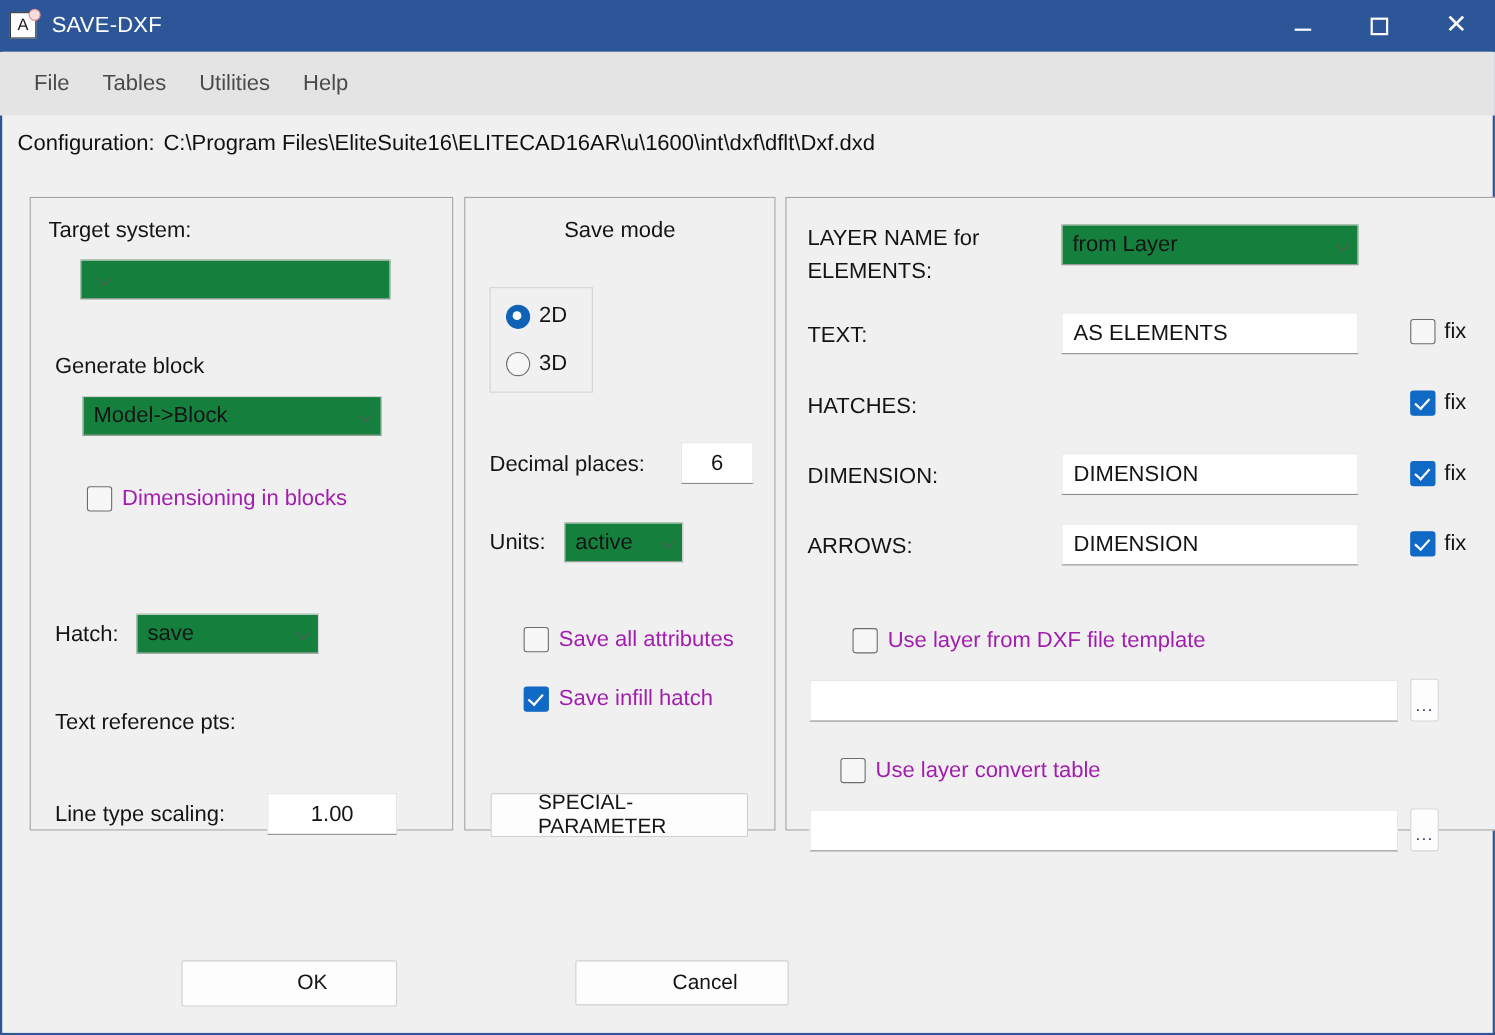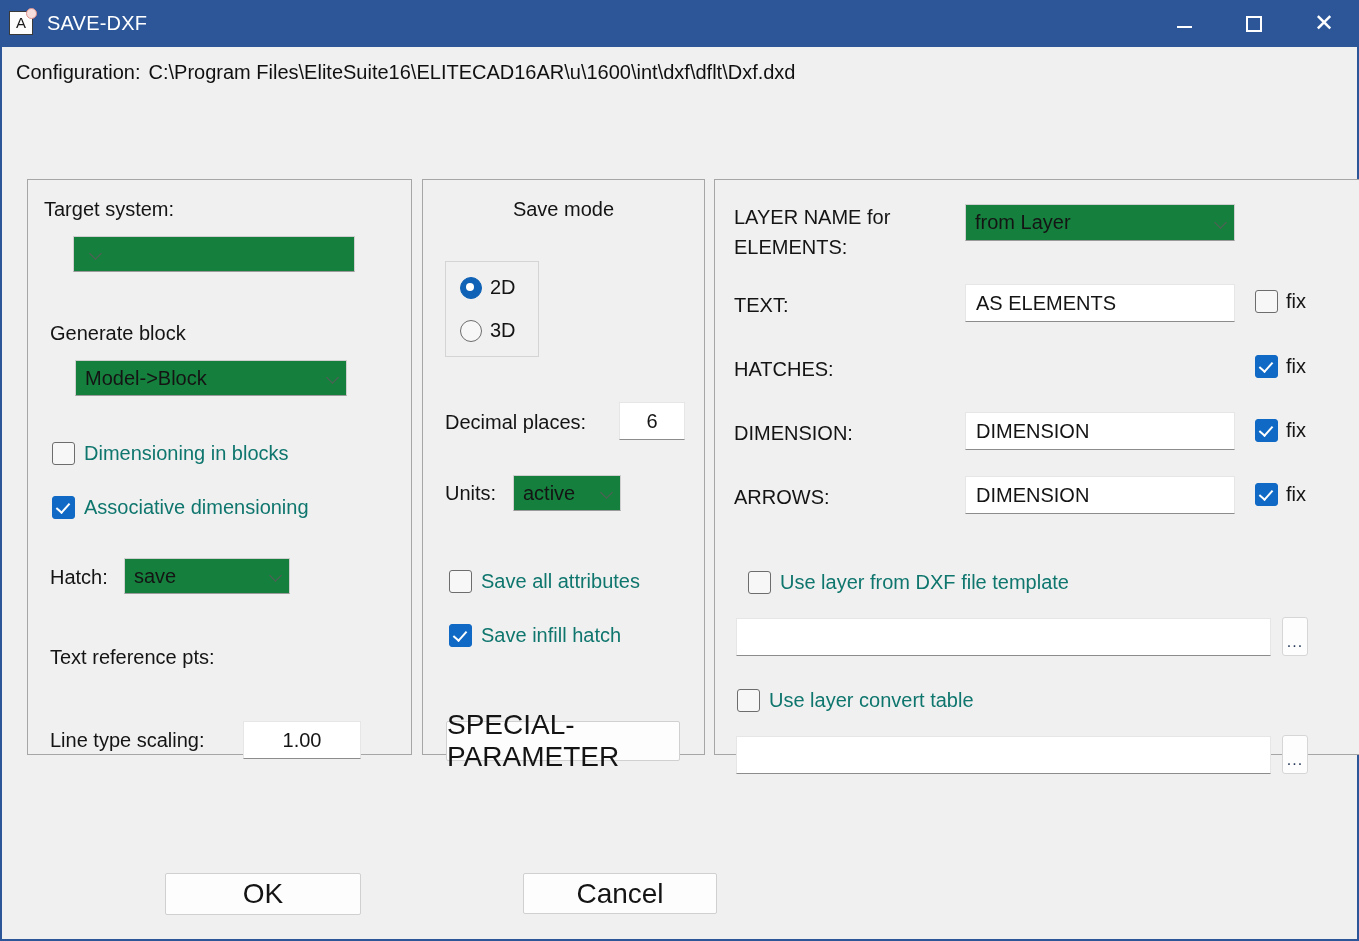--- a/index.html
+++ b/index.html
@@ -209,20 +209,21 @@
     align-items: center;
     padding-left: 10px;
     font-size: 20px;
     color: #141414;
   }
 
   
   .cbrow {
     display: flex;
     align-items: center;
+    margin-left: 27px;
   }
   .cb {
     width: 23px;
     height: 23px;
     box-sizing: border-box;
     border-radius: 3px;
     flex: 0 0 auto;
     position: relative;
   }
   .cb.off {
@@ -238,21 +239,21 @@
     position: absolute;
     left: 6px; top: 3px;
     width: 6px; height: 11px;
     border-right: 2px solid #ffffff;
     border-bottom: 2px solid #ffffff;
     transform: rotate(42deg);
   }
   .cb-label {
     margin-left: 9px;
     font-size: 20px;
-    color: #0f766e;
+    color: #a21caf;
     white-space: nowrap;
   }
 
   
   .radiogroup {
     border: 1px solid #d4d4d4;
     box-sizing: border-box;
     width: 94px;
     padding: 14px 0 14px 14px;
   }
@@ -282,22 +283,23 @@
   }
 
   .btn {
     background: #fdfdfd;
     border: 1px solid #d0d0d0;
     border-radius: 2px;
     box-sizing: border-box;
     display: flex;
     align-items: center;
     justify-content: center;
-    font-size: 28px;
+    font-size: 19px;
     color: #141414;
+    padding-left: 42px;
   }
 
   .browse-btn {
     width: 26px;
     height: 39px;
     background: #fdfdfd;
     border: 1px solid #d6d6d6;
     border-radius: 3px;
     box-sizing: border-box;
     display: flex;
@@ -378,20 +380,26 @@
       </div>
       <div class="win-btn">
         <span class="glyph-max"></span>
       </div>
       <div class="win-btn">
         <span class="glyph-close">✕</span>
       </div>
     </div>
   </div>
 
+  <div class="menubar">
+    <div class="menu-item">File</div>
+    <div class="menu-item">Tables</div>
+    <div class="menu-item">Utilities</div>
+    <div class="menu-item">Help</div>
+  </div>
 
   <div class="config-line">
     <span class="config-label">Configuration:</span>
     <span>C:\Program Files\EliteSuite16\ELITECAD16AR\u\1600\int\dxf\dflt\Dxf.dxd</span>
   </div>
 
   <div class="panels">
 
     <div class="panel panel-left">
 
@@ -404,24 +412,20 @@
       <div class="combo pl-gen-cmb">
         <span class="cv">Model-&gt;Block</span>
         <span class="chev"></span>
       </div>
 
       <div class="cbrow pl-cb1">
         <span class="cb off"></span>
         <span class="cb-label">Dimensioning in blocks</span>
       </div>
 
-      <div class="cbrow pl-cb2">
-        <span class="cb on"></span>
-        <span class="cb-label">Associative dimensioning</span>
-      </div>
 
       <div class="lbl pl-hatch-lbl">Hatch:</div>
       <div class="combo pl-hatch-cmb">
         <span class="cv">save</span>
         <span class="chev"></span>
       </div>
 
       <div class="lbl pl-trp-lbl">Text reference pts:</div>
 
       <div class="lbl pl-lts-lbl">Line type scaling:</div>

